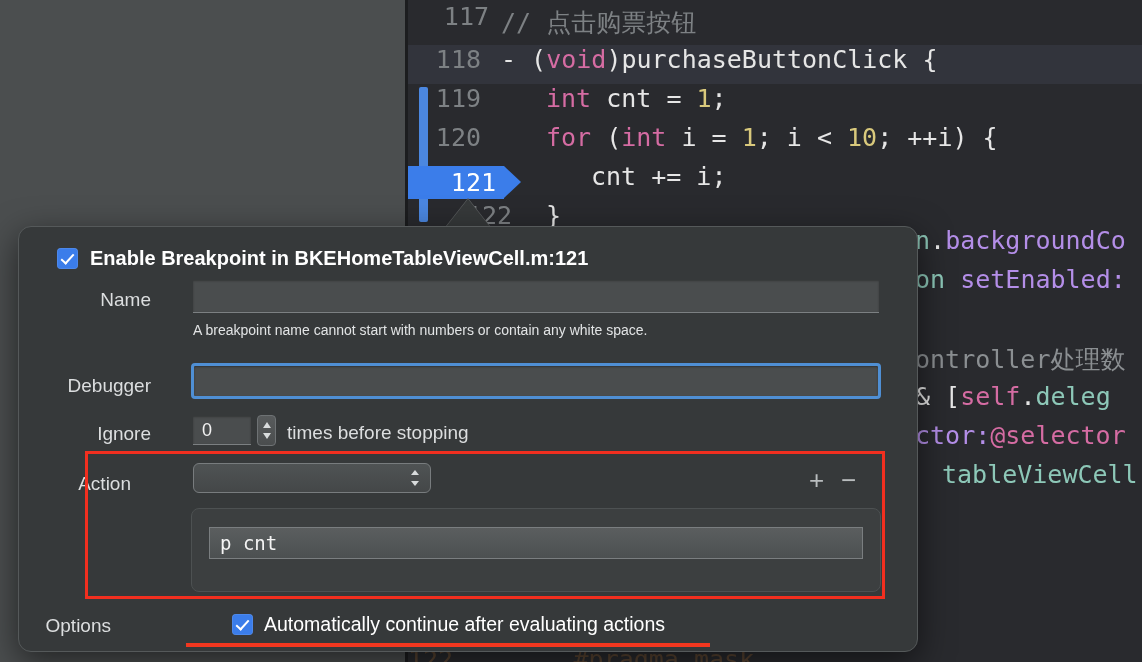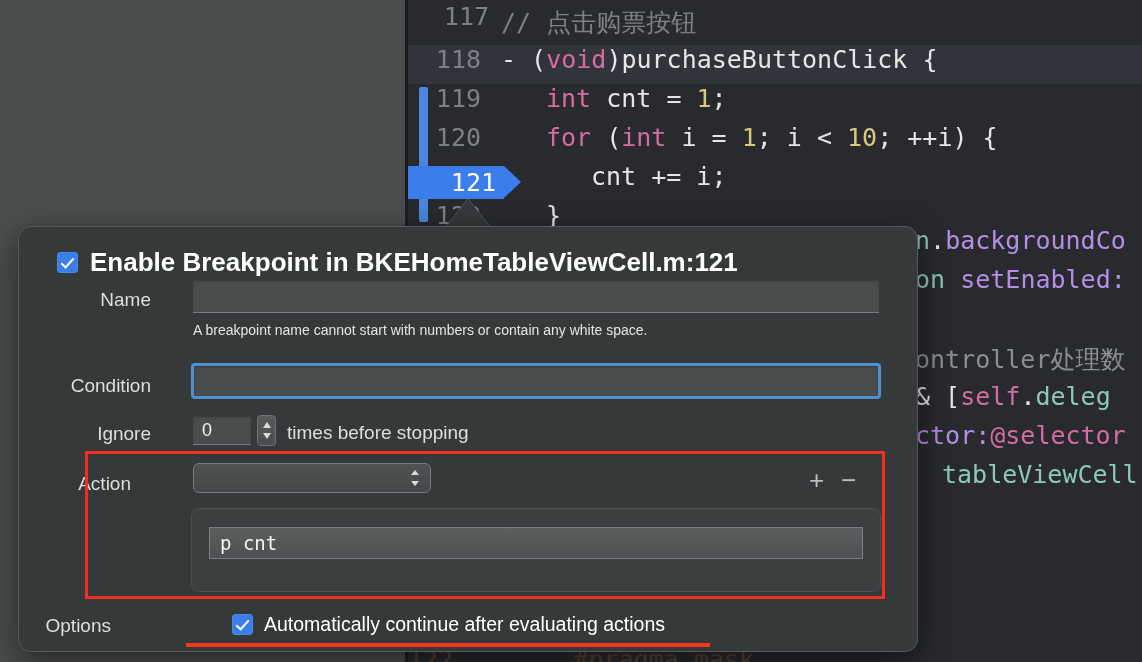--- a/index.html
+++ b/index.html
@@ -191,21 +191,21 @@
     content: "";
     position: absolute;
     left: 7px; top: 3px;
     width: 5px; height: 11px;
     border: solid #ffffff;
     border-width: 0 2.6px 2.6px 0;
     transform: rotate(42deg);
   }
   .title-text {
     color: #ffffff;
-    font-size: 26px;
+    font-size: 20px;
     font-weight: bold;
     white-space: nowrap;
     font-family: "Liberation Sans", sans-serif;
   }
 
   
   .tfield {
     position: absolute;
     background: #4a4d4e;
     border: none;
@@ -369,21 +369,21 @@
         <div class="ln" style="left: 0px; top: 2px; margin-left: 8px;">117</div>
         <div class="codetext" style="top: 6px; left: 96px;"><span class="tok-comment">// 点击购票按钮</span></div>
         <div class="ln" style="left: 0px; top: 45px;">118</div>
         <div class="codetext" style="top: 45px; left: 96px;"><span class="tok-plain">- (</span><span class="tok-kw">void</span><span class="tok-plain">)purchaseButtonClick {</span></div>
         <div class="ln" style="left: 0px; top: 84px;">119</div>
         <div class="codetext" style="top: 84px; left: 141px;"><span class="tok-kw">int</span><span class="tok-plain"> cnt = </span><span class="tok-num">1</span><span class="tok-plain">;</span></div>
         <div class="ln" style="left: 0px; top: 123px;">120</div>
         <div class="codetext" style="top: 123px; left: 141px;"><span class="tok-kw">for</span><span class="tok-plain"> (</span><span class="tok-kw">int</span><span class="tok-plain"> i = </span><span class="tok-num">1</span><span class="tok-plain">; i &lt; </span><span class="tok-num">10</span><span class="tok-plain">; ++i) {</span></div>
         <div class="ln" style="left: 0px; top: 162px;">121</div>
         <div class="codetext" style="top: 162px; left: 186px;"><span class="tok-plain">cnt += i;</span></div>
-        <div class="ln" style="left: 0px; top: 201px;">122</div>
+        <div class="ln" style="left: 0px; top: 201px; padding-left: 31px;">122</div>
         <div class="codetext" style="top: 201px; left: 141px;"><span class="tok-plain">}</span></div>
       </div>
     <div id="right-fragments">
         <div class="codetext" style="left: 510px; top: 226px;"><span class="tok-teal">n</span><span class="tok-plain">.</span><span class="tok-purple">backgroundCo</span></div>
         <div class="codetext" style="left: 510px; top: 265px;"><span class="tok-teal">on</span><span class="tok-plain"> </span><span class="tok-purple">setEnabled:</span></div>
         <div class="codetext" style="left: 510px; top: 343px;"><span class="tok-gray">ontroller处理数</span></div>
         <div class="codetext" style="left: 510px; top: 382px;"><span class="tok-plain">&amp; [</span><span class="tok-kw">self</span><span class="tok-plain">.</span><span class="tok-teal">deleg</span></div>
         <div class="codetext" style="left: 510px; top: 421px; text-align: right;"><span class="tok-purple">ctor:</span><span class="tok-kw">@selector</span></div>
         <div class="codetext" style="left: 510px; top: 460px; margin-left: 27px;"><span class="tok-teal">tableViewCell</span></div>
       </div>
@@ -403,21 +403,21 @@
 
     <div class="title-row">
       <div class="cb"></div>
       <div class="title-text">Enable Breakpoint in BKEHomeTableViewCell.m:121</div>
     </div>
 
     <div class="lbl-right" style="left:-20px; top:62px;">Name</div>
     <input class="tfield" style="left: 174px; top: 53px; width: 686px; height: 33px;" value="">
     <div class="hint" style="left:174px; top:95px;">A breakpoint name cannot start with numbers or contain any white space.</div>
 
-    <div class="lbl-right" style="left:-20px; top:148px;">Condition</div>
+    <div class="lbl-right" style="left:-20px; top:148px;">Debugger</div>
     <input class="tfield focused" style="left: 172px; top: 136px; width: 690px; height: 36px;" value="">
 
     <div class="lbl-right" style="left:-20px; top:196px;">Ignore</div>
     <div class="stepper-field" style="left:174px; top:189px;">0</div>
     <div class="stepper-btns" style="left:238px; top:188px;">
       <div class="up"></div>
       <div class="down"></div>
     </div>
     <div class="lbl" style="position:absolute; left:268px; top:195px;">times before stopping</div>
 

